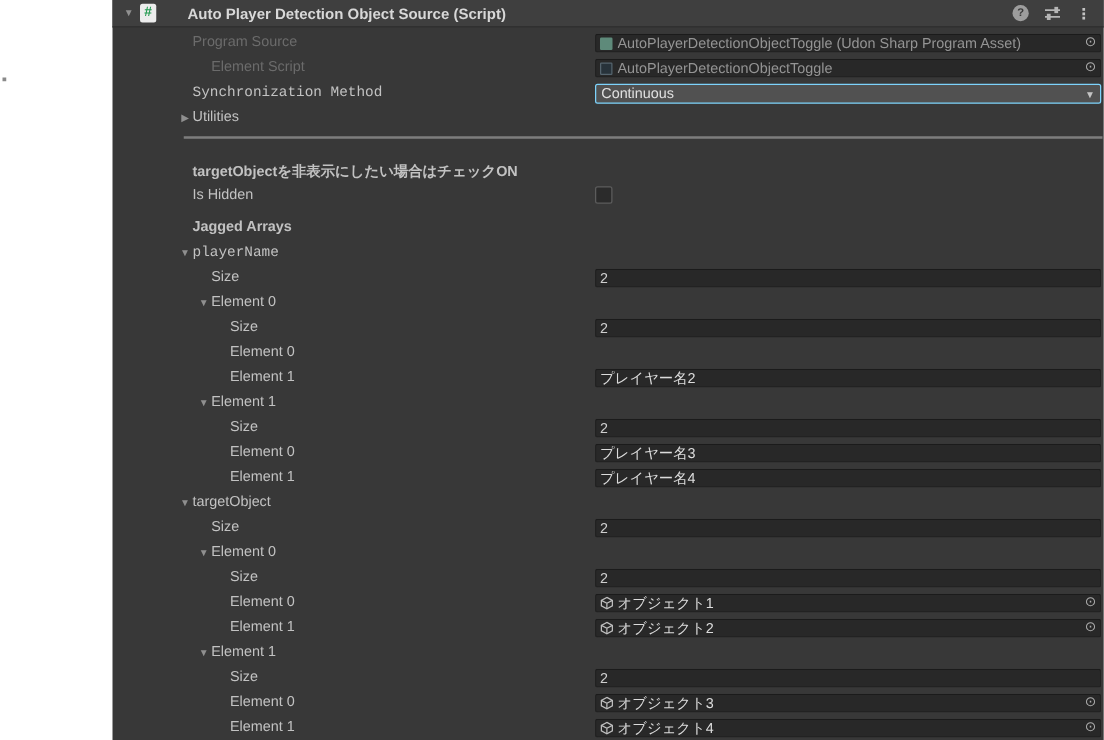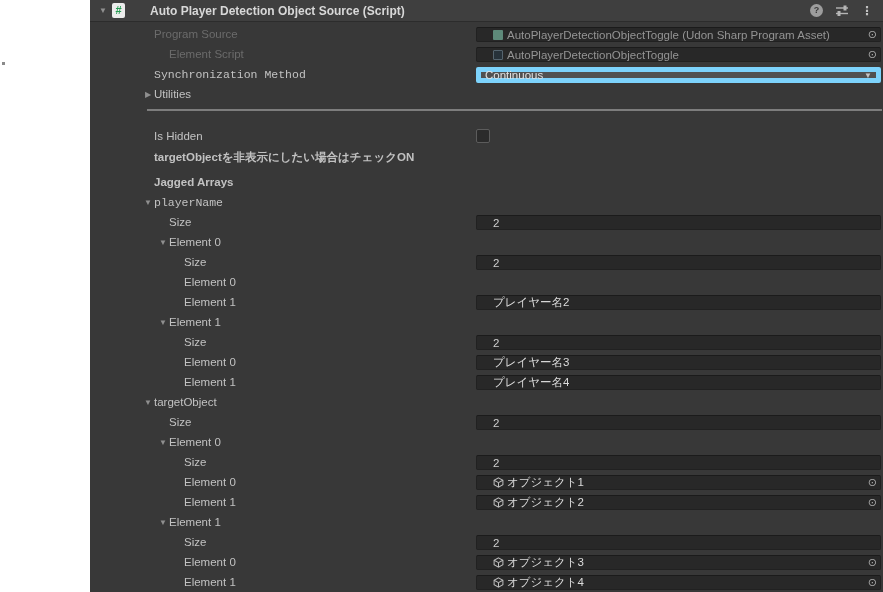--- a/index.html
+++ b/index.html
@@ -41,32 +41,32 @@
   .body-rows { padding-top:3px;margin-left:44px; }
   .row { height:20px; position:relative; }
   .lbl { position:absolute; top:3px; white-space:nowrap; color:#c2c2c2; }
   .lbl.dis { color:#6b6b6b; }
   .lbl.b { font-weight:bold; }
   .arrow { position:absolute; top:5px; font-size:8px; color:#8f8f8f; width:10px; text-align:center; }
 
   .field {
     position:absolute; left:342px; right:2px; top:2px; height:15px;
     background:#282828; border:1px solid #212121; border-top-color:#1b1b1b;
-    border-radius:2px; display:flex; align-items:center; padding:0 3px 0 16px;
+    border-radius:2px; display:flex; align-items:center; padding:0 3px 0 3px;
     color:#cfcfcf; overflow:hidden;
   }
   .field .val { flex:0 1 auto; white-space:nowrap; overflow:hidden; }
   .field .val.jp { color:#dcdcdc; }
   .field .val.dis { color:#949494; }
   .field .flex1 { flex:1; }
   .picker { color:#ababab; font-size:11px; line-height:13px; padding-left:4px; flex:0 0 auto; }
 
   .dropdown {
     position:absolute; left:342px; right:2px; top:2px; height:16px;
-    background:#515151; border:5px solid #7dd3fc; border-radius:2px;
+    background:#515151; border:1px solid #7dd3fc; border-radius:2px;
     display:flex; align-items:center; padding:0 4px; color:#e0e0e0;
   }
   .dropdown .caret { margin-left:auto; color:#c4c4c4; font-size:8px; }
 
   .checkbox {
     position:absolute; left:342px; top:2px; width:14px; height:14px;
     background:#2b2b2b; border:1px solid #5c5c5c; border-radius:2px;
   }
 
   .asset-ico { width:10px; height:10px; border-radius:1px; margin-right:4px; flex:0 0 auto; }
@@ -127,25 +127,25 @@
       </div>
       <div class="row">
         <span class="arrow" style="left: 9px;">▶</span>
         <span class="lbl" style="left: 20px;">Utilities</span>
       </div>
       <div class="sep-row">
         <div class="sep-line"></div>
       </div>
       <div style="height: 13px;"></div>
       <div class="row">
+        <span class="lbl b" style="left: 20px;">targetObjectを非表示にしたい場合はチェックON</span>
+      </div>
+      <div class="row">
         <span class="lbl" style="left: 20px;">Is Hidden</span>
         <div class="checkbox"></div>
-      </div>
-      <div class="row">
-        <span class="lbl b" style="left: 20px;">targetObjectを非表示にしたい場合はチェックON</span>
       </div>
       <div style="height: 6px;"></div>
       <div class="row">
         <span class="lbl b" style="left: 20px;">Jagged Arrays</span>
       </div>
       <div class="row">
         <span class="arrow" style="left: 9px;">▼</span>
         <span class="lbl" style="left: 20px; font-family: Liberation Mono, monospace;">playerName</span>
       </div>
       <div class="row">

